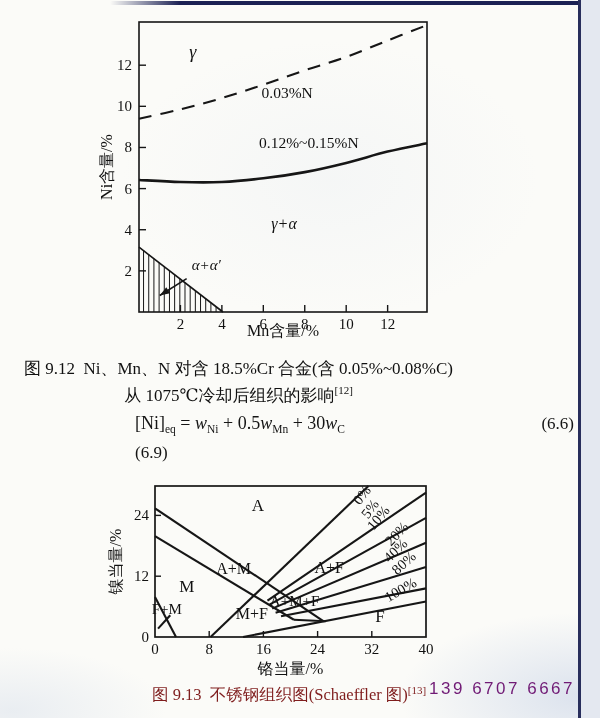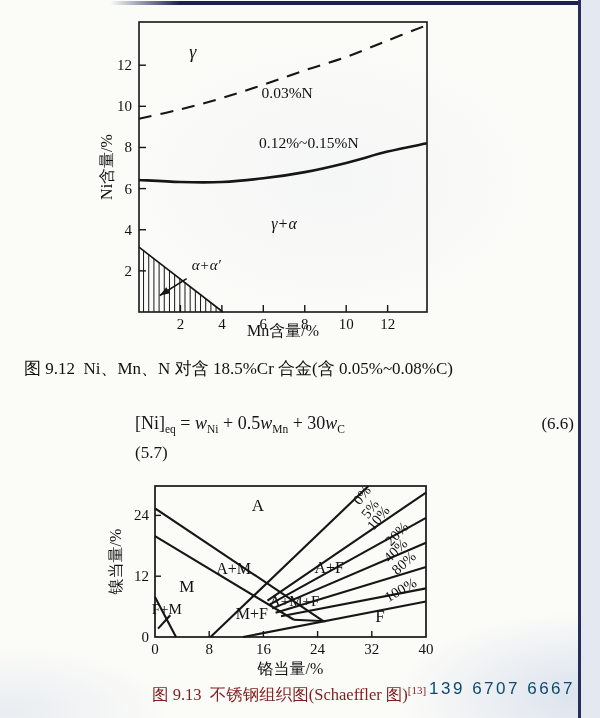--- a/index.html
+++ b/index.html
@@ -31,21 +31,21 @@
   sup.ref{font-size:11px;vertical-align:super;line-height:0;}
   #equations{position:absolute;top:413px;left:135px;right:26px;font-size:18px;}
   .eq-row{display:flex;justify-content:space-between;align-items:baseline;height:30px;}
   .eq-body i{font-family:"Liberation Serif",serif;font-style:italic;}
   .eq-body sub{font-size:11.5px;vertical-align:-4px;letter-spacing:0;}
   .eq-num{font-size:17px;}
   #caption913{position:absolute;top:684px;left:152px;font-size:16.5px;color:#7f1d1d;}
   #watermark{position:absolute;top:678px;right:25px;text-align:right;
     font-family:"Liberation Sans","DejaVu Sans",sans-serif;z-index:5;}
   #wm-company{font-size:13.5px;color:#99a1ab;letter-spacing:9px;margin-right:-9px;}
-  #wm-phone{font-size:17px;color:#0c4a6e;letter-spacing:2.5px;margin-top:1px;}
+  #wm-phone{font-size:17px;color:#701a75;letter-spacing:2.5px;margin-top:1px;}
 </style>
 </head>
 <body>
 
 <div class="bg-tint"></div>
 <div class="top-edge"></div>
 <div class="right-edge-strip"></div>
 <div class="right-edge-line"></div>
 
 <svg id="fig912-svg" width="600" height="352" viewBox="0 0 600 352">
@@ -101,29 +101,30 @@
     <text x="287.14388489208636" y="98.09929078014184" fill="#111" font-size="15.5" font-family="&quot;Liberation Serif&quot;,&quot;DejaVu Serif&quot;,serif" text-anchor="middle">0.03%N</text>
     <text x="308.8992805755396" y="148.48936170212767" fill="#111" font-size="15.5" font-family="&quot;Liberation Serif&quot;,&quot;DejaVu Serif&quot;,serif" text-anchor="middle">0.12%~0.15%N</text>
     <text x="284.0359712230216" y="228.70212765957447" fill="#111" font-size="16" font-family="&quot;Liberation Serif&quot;,&quot;DejaVu Serif&quot;,serif" text-anchor="middle" font-style="italic">γ+α</text>
     <text x="206.33812949640287" y="269.83687943262413" fill="#111" font-size="15" font-family="&quot;Liberation Serif&quot;,&quot;DejaVu Serif&quot;,serif" text-anchor="middle" font-style="italic">α+α′</text>
     <line x1="186.6546762589928" y1="278.6808510638298" x2="159.71942446043164" y2="295.54609929078015" stroke="#161616" stroke-width="1.6"></line>
     <polygon points="159.71942446043164,295.54609929078015 170.1055583647267,293.2903904172655 166.28456305937627,287.18793231609925" fill="#161616"></polygon>
   </svg>
 
 <div class="caption" id="caption912">
   <div><span>图 9.12</span>&nbsp;&nbsp;<span>Ni、Mn、N 对含 18.5%Cr 合金(含 0.05%~0.08%C)</span></div>
+  <div><span>从 1075℃冷却后组织的影响</span><sup class="ref">[12]</sup></div>
 </div>
 
 <div id="equations">
     <div class="eq-row">
       <span class="eq-body">[Ni]<sub>eq</sub> = <i>w</i><sub>Ni</sub> + 0.5<i>w</i><sub>Mn</sub> + 30<i>w</i><sub>C</sub></span>
       <span class="eq-num">(6.6)</span>
     </div>
     <div class="eq-row">
-      <span class="eq-num">(5.7)</span>
+      <span class="eq-num">(6.9)</span>
     </div>
   </div>
 
 <svg id="fig913-svg" width="600" height="212" viewBox="0 0 600 212">
     <rect x="155" y="14" width="271" height="151" fill="none" stroke="#161616" stroke-width="1.7"></rect>
     <text x="155" y="182" fill="#111" font-size="15" font-family="&quot;Liberation Serif&quot;,&quot;DejaVu Serif&quot;,serif" text-anchor="middle">0</text>
     <line x1="209.2" y1="165" x2="209.2" y2="159" stroke="#161616" stroke-width="1.4"></line>
     <text x="209.2" y="182" fill="#111" font-size="15" font-family="&quot;Liberation Serif&quot;,&quot;DejaVu Serif&quot;,serif" text-anchor="middle">8</text>
     <line x1="263.4" y1="165" x2="263.4" y2="159" stroke="#161616" stroke-width="1.4"></line>
     <text x="263.4" y="182" fill="#111" font-size="15" font-family="&quot;Liberation Serif&quot;,&quot;DejaVu Serif&quot;,serif" text-anchor="middle">16</text>

